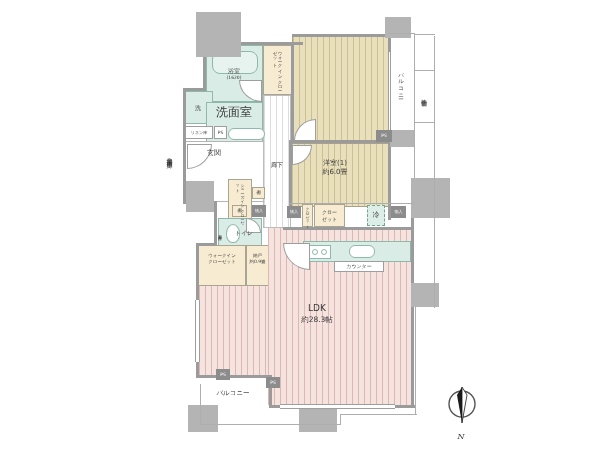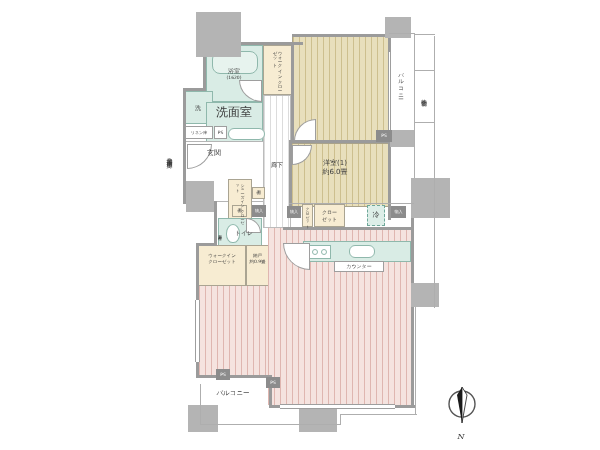--- a/index.html
+++ b/index.html
@@ -195,20 +195,24 @@
     <span>納戸</span>
     <span>約0.9畳</span>
   </div>
   <div class="abs vtext" style="left:302px;top:204px;width:11px;height:23px;font-size:3.5px;">
       <span>クローゼット</span>
     </div>
   <div class="abs lbl col" style="left:314px;top:204px;width:31px;height:23px;font-size:5px;">
     <span>クロー</span>
     <span>ゼット</span>
   </div>
+  <div class="abs lbl col" style="left:287px;top:300px;width:60px;height:28px;font-size:9px;">
+    <span>LDK</span>
+    <span style="font-size:7.5px;">約28.3帖</span>
+  </div>
   <div class="abs lbl" style="left:204px;top:388px;width:58px;height:11px;font-size:6.5px;">
       <span>バルコニー</span>
     </div>
 
   <svg class="abs" style="left:438px;top:383px;" width="48" height="46" viewBox="0 0 48 46">
     <circle cx="24" cy="21" r="13" fill="none" stroke="#555" stroke-width="1.4"></circle>
     <polygon points="24,4 19,12 24,40" fill="#1a1a1a"></polygon>
     <polygon points="24,4 29,12 24,40" fill="#ffffff" stroke="#1a1a1a" stroke-width="0.8"></polygon>
   </svg>
   <div class="abs lbl" style="left:452px;top:431px;width:18px;height:12px;font-size:8px;font-style:italic;font-family:'DejaVu Serif',serif;">

